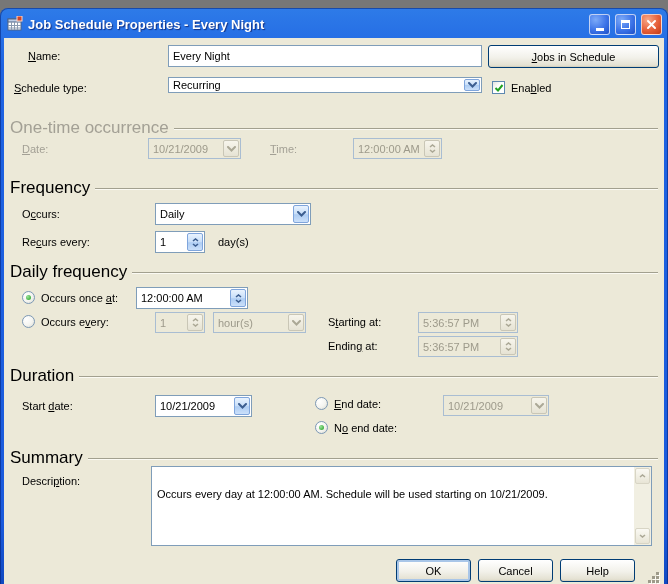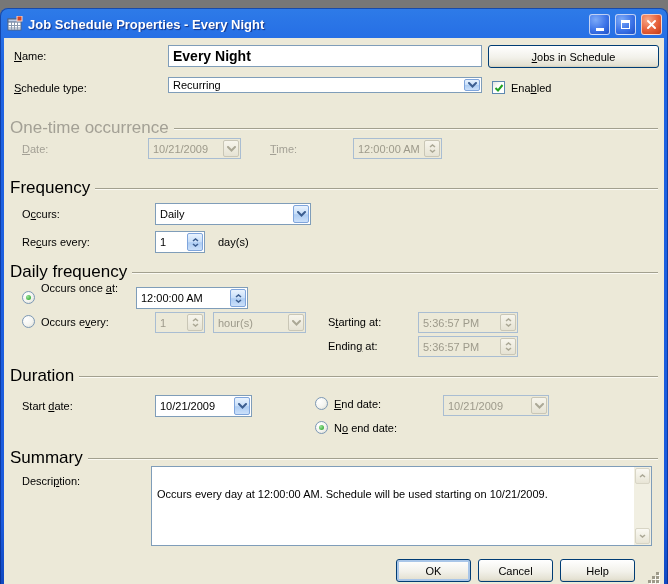--- a/index.html
+++ b/index.html
@@ -19,22 +19,22 @@
   .g-max{display:block;width:9px;height:9px;border:1px solid #fff;border-top:3px solid #fff;}
   .appicon{width:16px;height:16px;flex:0 0 auto;display:block;}
   .content{position:absolute;left:4px;top:30px;width:660px;height:550px;background:#ECE9D8;
     font-size:11px;}
   .lbl{position:absolute;font-size:11px;color:#000;white-space:nowrap;line-height:13px;}
   .lbl.dis{color:#A3A095;}
   .grp{position:absolute;display:flex;align-items:center;height:14px;}
   .grp .gl{font-size:17px;padding-right:5px;white-space:nowrap;color:#000;}
   .grp.dis .gl{color:#A3A095;}
   .grp .line{flex:1;height:2px;border-top:1px solid #A2A08F;border-bottom:1px solid #FBFAF3;margin-top:2px;}
-  .tb{position:absolute;background:#fff;border:1px solid #7F9DB9;font-size:14px;
-    padding:2px 4px;color:#000;outline:none;font-weight:bold;}
+  .tb{position:absolute;background:#fff;border:1px solid #7F9DB9;font-size:11px;
+    padding:2px 4px;color:#000;outline:none;}
   .combo,.spin{position:absolute;background:#fff;border:1px solid #7F9DB9;display:flex;align-items:center;}
   .combo .val,.spin .val{flex:1;font-size:11px;padding:0 4px;white-space:nowrap;overflow:hidden;color:#000;}
   .cbtn{width:16px;align-self:stretch;margin:1px;border:1px solid #7FA5DC;border-radius:2px;
     background:linear-gradient(180deg,#E9F3FE 0%,#C9DFF9 48%,#AECDF3 55%,#CBE0FA 100%);
     display:flex;flex-direction:column;align-items:center;justify-content:center;gap:1px;flex:0 0 auto;}
   .dis{background:#ECE9D8 !important;border-color:#A9BDD2 !important;}
   .dis .val{color:#9D9A8B;}
   .dis .cbtn{background:linear-gradient(180deg,#F7F5EC,#E6E3D4);border-color:#C9C6B6;}
   .checkbox{position:absolute;width:13px;height:13px;border:1px solid #5E88B0;
     background:linear-gradient(135deg,#E4E4DE,#FFFFFF 45%);display:flex;align-items:center;justify-content:center;}
@@ -82,21 +82,21 @@
       </span>
     <span class="tbtn red">
       <svg width="11" height="11" viewBox="0 0 11 11">
           <path d="M2 2 L9 9 M9 2 L2 9" stroke="#fff" stroke-width="2" fill="none" stroke-linecap="round"></path>
         </svg>
     </span>
   </div>
 
   <div class="content">
 
-    <span class="lbl" style="left:10px;top:12px"><u>N</u>ame:</span>
+    <span class="lbl" style="left:24px;top:12px"><u>N</u>ame:</span>
     <input class="tb" style="left: 164px; top: 7px; width: 314px; height: 22px;" value="Every Night">
     <span class="btn" style="left:484px;top:7px;width:171px;height:23px"><u>J</u>obs in Schedule</span>
 
     <span class="lbl" style="left:10px;top:44px"><u>S</u>chedule type:</span>
     <div class="combo" style="left:164px;top:39px;width:314px;height:16px">
       <span class="val">Recurring</span>
       <span class="cbtn">
           <svg width="9" height="6" viewBox="0 0 9 6">
             <path d="M1 1 L4.5 4.5 L8 1" fill="none" stroke="#3C5E90" stroke-width="2" stroke-linecap="round"></path>
           </svg>
@@ -160,21 +160,21 @@
           </svg>
       </span>
     </div>
     <span class="lbl" style="left:214px;top:198px">day(s)</span>
 
     <div class="grp" style="left:6px;top:227px;width:648px">
       <span class="gl">Daily frequency</span>
         <span class="line"></span>
     </div>
     <span class="radio checked" style="left:18px;top:253px"></span>
-    <span class="lbl" style="left:37px;top:244px">Occurs once <u>a</u>t:</span>
+    <span class="lbl" style="left:37px;top:254px">Occurs once <u>a</u>t:</span>
     <div class="spin" style="left:132px;top:249px;width:112px;height:22px">
       <span class="val">12:00:00 AM</span>
       <span class="cbtn">
         <svg width="7" height="4" viewBox="0 0 7 4">
             <path d="M1 3 L3.5 1 L6 3" fill="none" stroke="#3C5E90" stroke-width="1.6"></path>
           </svg>
         <svg width="7" height="4" viewBox="0 0 7 4">
             <path d="M1 1 L3.5 3 L6 1" fill="none" stroke="#3C5E90" stroke-width="1.6"></path>
           </svg>
       </span>

